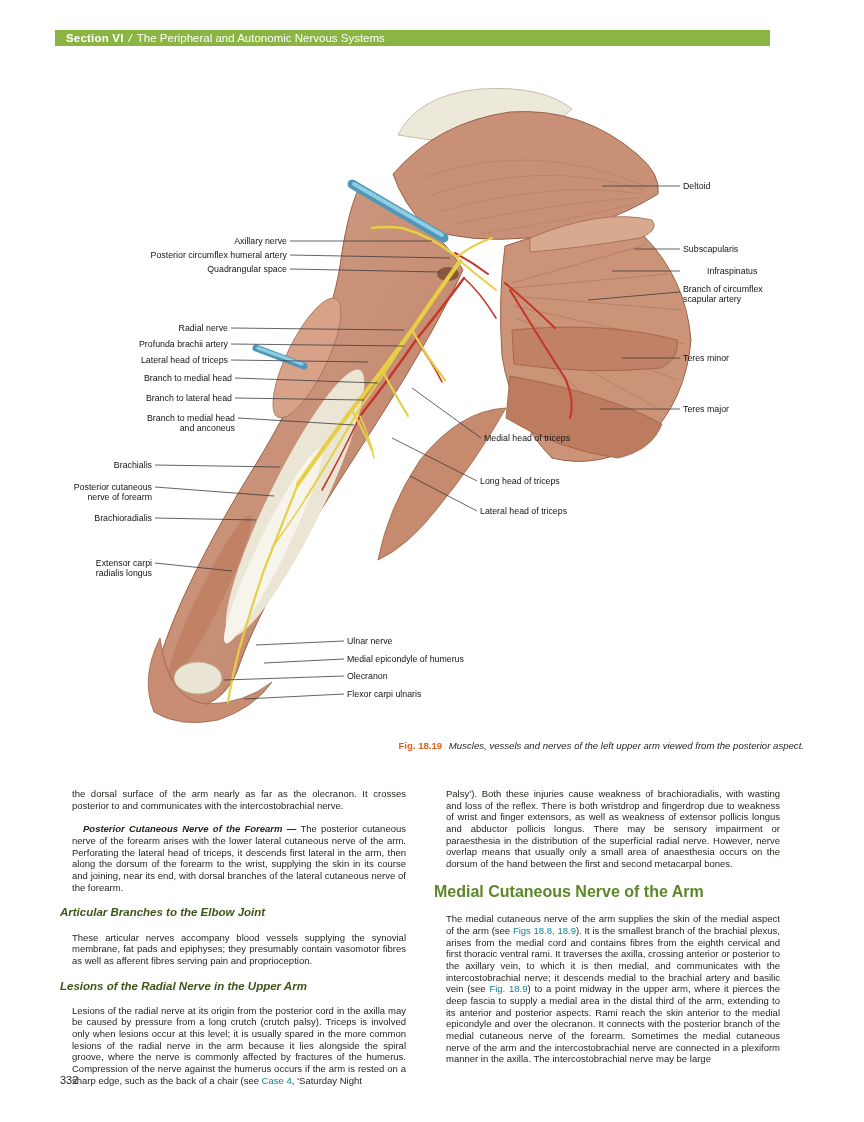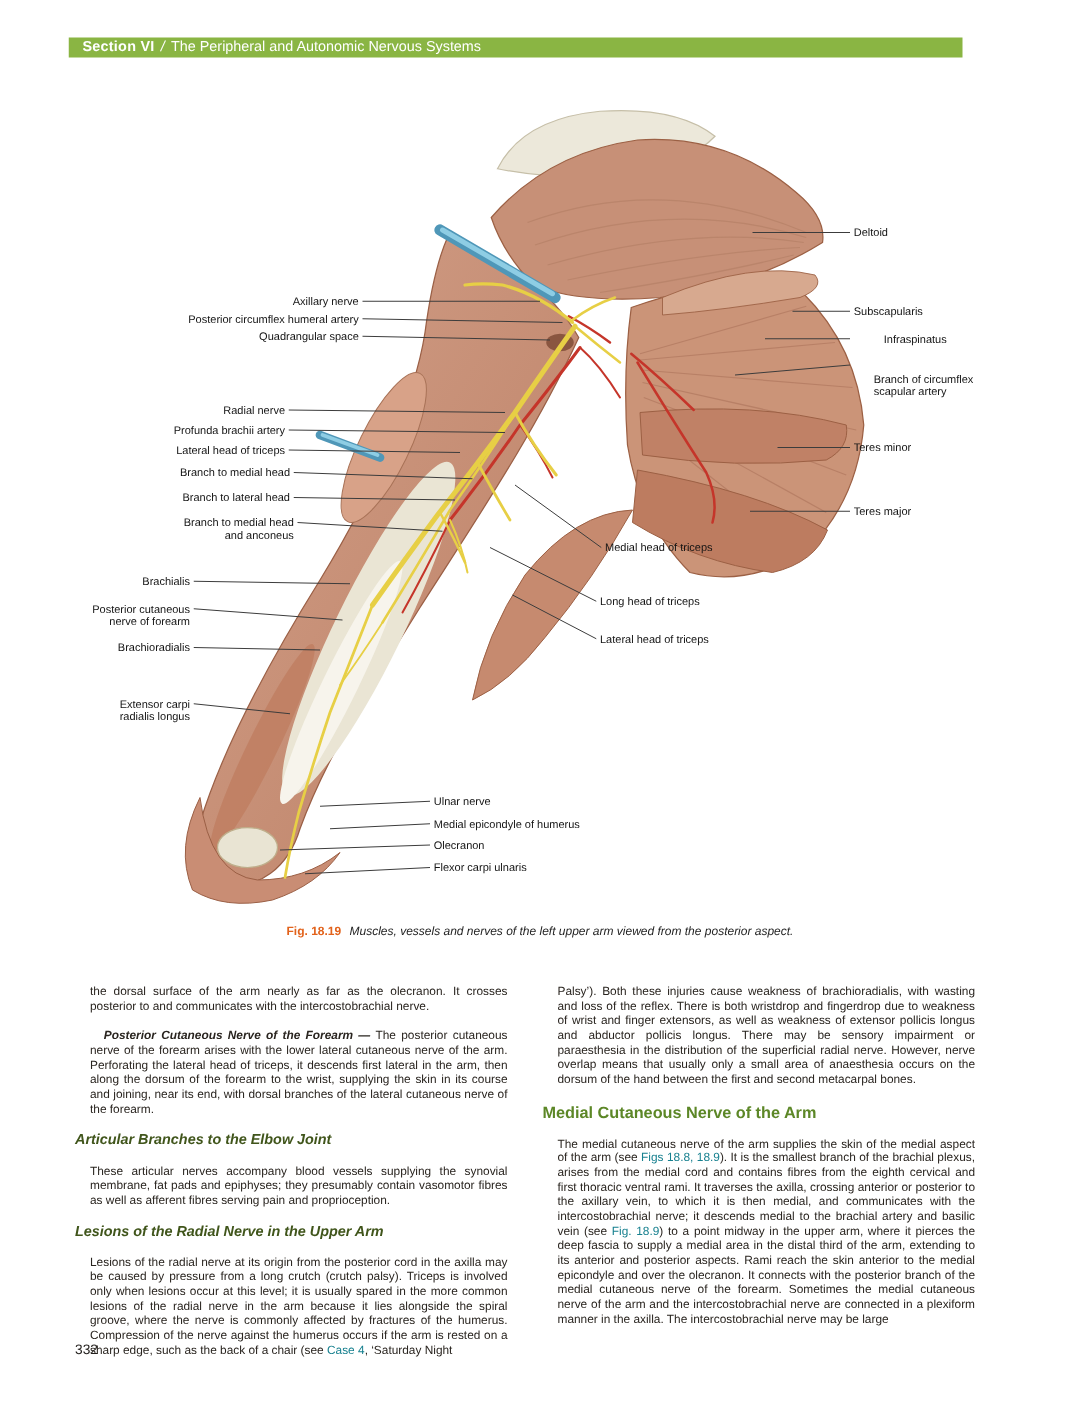--- a/index.html
+++ b/index.html
@@ -18,33 +18,33 @@
   .figure-wrap { position:absolute; left:60px; top:78px; width:744px; height:655px; }
   .figure-wrap svg.art { position:absolute; left:0; top:0; width:744px; height:655px; }
   svg.leaders { position:absolute; left:0; top:0; width:744px; height:655px; pointer-events:none; }
   .leaders line { stroke:#3c3c3c; stroke-width:0.8; }
   #labels-layer { position:absolute; left:0; top:0; width:744px; height:655px; }
   .fig-label {
     position:absolute; font-size:8.8px; line-height:1.18; color:#141414;
     white-space:pre-line; max-width:150px;
   }
   .caption {
-    position:absolute; left:60px; top:740px; width:744px; text-align:center; font-size:9.6px;
+    position:absolute; left:60px; top:740px; width:744px; text-align:right; font-size:9.6px;
   }
   .caption .fig-num { color:var(--caption-orange, #e2621b); font-weight:bold; }
   .caption .cap-text { font-style:italic; color:#242424; margin-left:4px; }
   .body-cols { position:absolute; left:60px; top:776px; width:732px; display:flex; gap:16px; }
   .col { width:358px; text-align:justify; font-size:9.5px; line-height:1.23; color:#29241f; }
   p.bp { margin:12px; }
   p.bp.ind { text-indent:11px; }
   .run { font-weight:bold; font-style:italic; }
   .ref { color:var(--reference-teal, #17808f); }
   .bh { margin:8px 0 2px; }
   .bh.hitalic { font-style:italic; font-weight:bold; font-size:11.5px; color:#40551b; }
-  .bh.hgreen { font-weight:bold; font-size:13px; color:#5c8727; margin:9px 0 3px; }
+  .bh.hgreen { font-weight:bold; font-size:16px; color:#5c8727; margin:9px 0 3px; }
   .page-num { position:absolute; left:60px; top:1074px; font-size:11px; color:#221f1c; }
 </style>
 </head>
 <body>
 
 <div class="page">
 
   <div class="header-bar">
     <span class="sec">Section VI</span>
     <span class="slash">/</span>
@@ -184,21 +184,21 @@
         <div class="fig-label" style="top: 355px; left: 424px;">Medial head of triceps</div>
         <div class="fig-label" style="top: 398px; left: 420px;">Long head of triceps</div>
         <div class="fig-label" style="top: 428px; left: 420px;">Lateral head of triceps</div>
         <div class="fig-label" style="top: 558px; left: 287px;">Ulnar nerve</div>
         <div class="fig-label" style="top: 576px; left: 287px;">Medial epicondyle of humerus</div>
         <div class="fig-label" style="top: 593px; left: 287px;">Olecranon</div>
         <div class="fig-label" style="top: 611px; left: 287px;">Flexor carpi ulnaris</div>
         <div class="fig-label" style="top: 103px; left: 623px;">Deltoid</div>
         <div class="fig-label" style="top: 166px; left: 623px;">Subscapularis</div>
         <div class="fig-label" style="top: 188px; left: 623px; padding-left: 24px;">Infraspinatus</div>
-        <div class="fig-label" style="top: 220px; left: 623px; margin-left: 16px;">Branch of circumflex
+        <div class="fig-label" style="top: 206px; left: 623px;">Branch of circumflex
 scapular artery</div>
         <div class="fig-label" style="top: 275px; left: 623px;">Teres minor</div>
         <div class="fig-label" style="top: 326px; left: 623px;">Teres major</div>
       </div>
   </div>
 
   <div class="caption">
     <span class="fig-num">Fig. 18.19</span>
     <span class="cap-text">Muscles, vessels and nerves of the left upper arm viewed from the posterior aspect.</span>
   </div>

